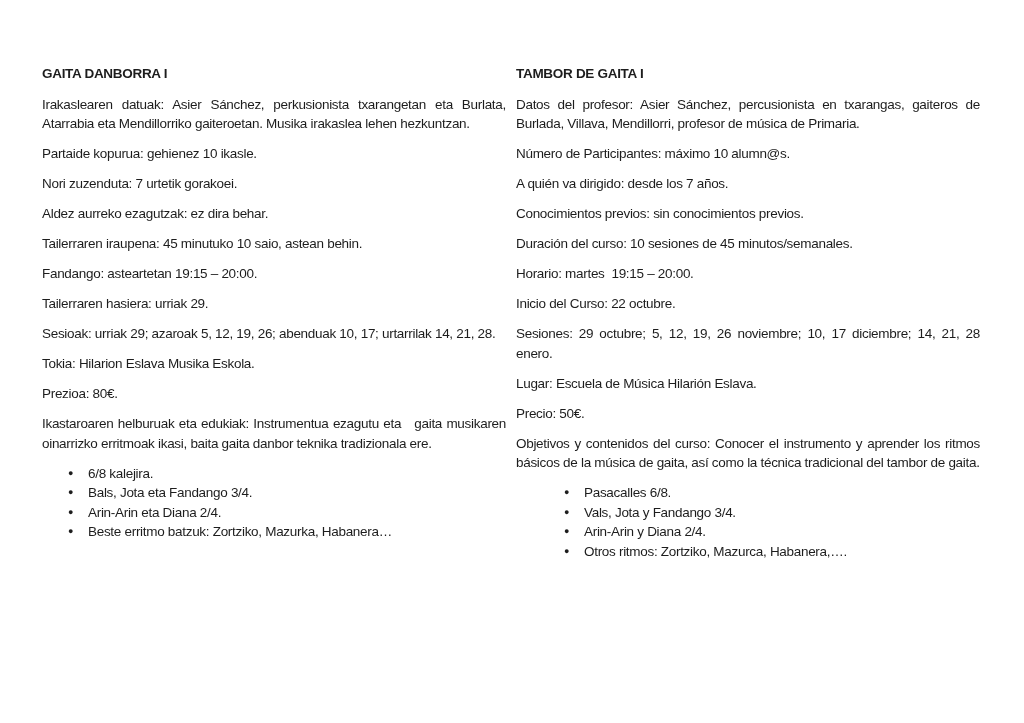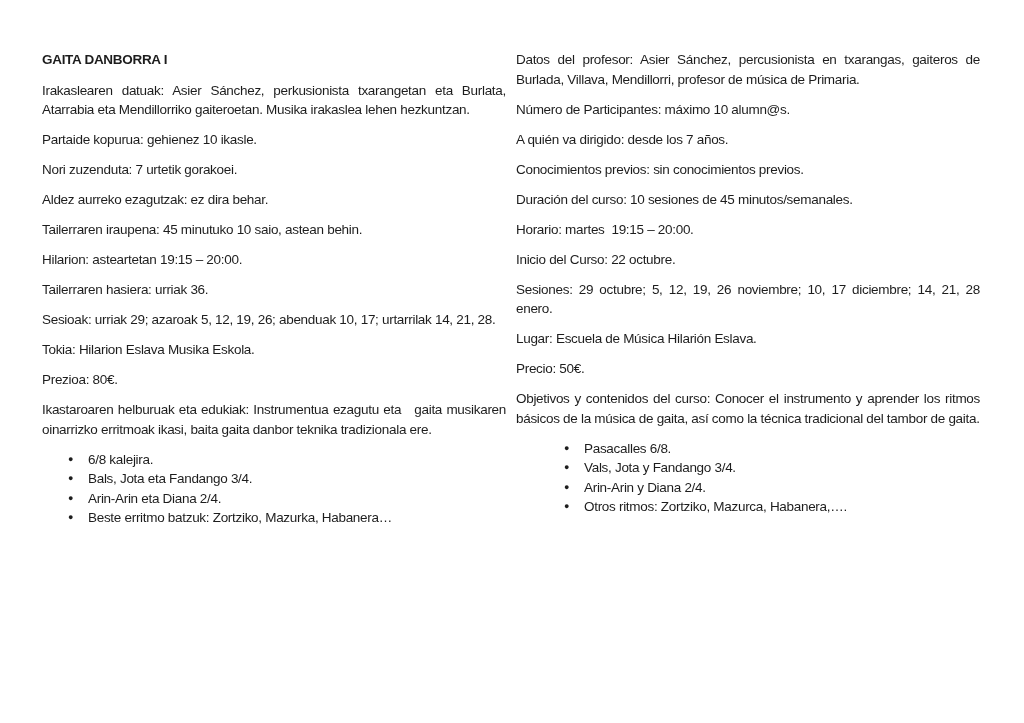--- a/index.html
+++ b/index.html
@@ -10,21 +10,21 @@
     width: 1024px;
     height: 723px;
     background: #ffffff;
     color: #1d1d1d;
     font-family: "Liberation Sans", sans-serif;
     overflow: hidden;
   }
   .page {
     display: flex;
     gap: 10px;
-    padding: 50px 44px 0 42px;
+    padding: 64px 44px 0 42px;
     box-sizing: border-box;
   }
   .col {
     flex: 1;
     min-width: 0;
     font-size: 13.5px;
     line-height: 19.5px;
     letter-spacing: -0.3px;
     text-align: justify;
   }
@@ -65,22 +65,22 @@
 <body>
 
 <div class="page">
   <section class="col" data-col="0">
       <h2 class="col-title">GAITA DANBORRA I</h2>
       <p class="para"><span class="seg">Irakaslearen datuak: </span><span class="seg bold">Asier Sánchez</span><span class="seg">, perkusionista txarangetan eta Burlata, Atarrabia eta Mendillorriko gaiteroetan. Musika irakaslea lehen hezkuntzan.</span></p>
       <p class="para"><span class="seg">Partaide kopurua: gehienez 10 ikasle.</span></p>
       <p class="para"><span class="seg">Nori zuzenduta: 7 urtetik gorakoei.</span></p>
       <p class="para"><span class="seg bold">Aldez aurreko ezagutzak: ez dira behar.</span></p>
       <p class="para"><span class="seg">Tailerraren iraupena: 45 minutuko 10 saio, astean behin.</span></p>
-      <p class="para"><span class="seg">Hilarion: </span><span class="seg bold">asteartetan 19:15 – 20:00.</span></p>
-      <p class="para"><span class="seg">Tailerraren hasiera: urriak 36.</span></p>
+      <p class="para"><span class="seg">Fandango: </span><span class="seg bold">asteartetan 19:15 – 20:00.</span></p>
+      <p class="para"><span class="seg">Tailerraren hasiera: urriak 29.</span></p>
       <p class="para"><span class="seg">Sesioak: urriak 29; azaroak 5, 12, 19, 26; abenduak 10, 17; urtarrilak 14, 21, 28.</span></p>
       <p class="para"><span class="seg">Tokia: Hilarion Eslava Musika Eskola.</span></p>
       <p class="para"><span class="seg">Prezioa: 80€.</span></p>
       <p class="para"><span class="seg">Ikastaroaren helburuak eta edukiak: Instrumentua ezagutu eta &nbsp; gaita musikaren oinarrizko erritmoak ikasi, baita gaita danbor teknika tradizionala ere.</span></p>
       <ul class="list">
         <li class="item">
           <span class="bullet">●</span>
           <span class="item-text">6/8 kalejira.</span>
         </li>
         <li class="item">
@@ -91,20 +91,21 @@
           <span class="bullet">●</span>
           <span class="item-text">Arin-Arin eta Diana 2/4.</span>
         </li>
         <li class="item">
           <span class="bullet">●</span>
           <span class="item-text">Beste erritmo batzuk: Zortziko, Mazurka, Habanera…</span>
         </li>
       </ul>
     </section>
   <section class="col" data-col="1">
+      <h2 class="col-title">TAMBOR DE GAITA I</h2>
       <p class="para"><span class="seg">Datos del profesor: </span><span class="seg bold">Asier Sánchez</span><span class="seg">, percusionista en txarangas, gaiteros de Burlada, Villava, Mendillorri, profesor de música de Primaria.</span></p>
       <p class="para"><span class="seg">Número de Participantes: máximo 10 alumn@s.</span></p>
       <p class="para"><span class="seg">A quién va dirigido: desde los 7 años.</span></p>
       <p class="para"><span class="seg bold">Conocimientos previos: sin conocimientos previos.</span></p>
       <p class="para"><span class="seg">Duración del curso: 10 sesiones de 45 minutos/semanales.</span></p>
       <p class="para"><span class="seg">Horario: </span><span class="seg bold">martes &nbsp;19:15 – 20:00.</span></p>
       <p class="para"><span class="seg">Inicio del Curso: 22 octubre.</span></p>
       <p class="para"><span class="seg">Sesiones: 29 octubre; 5, 12, 19, 26 noviembre; 10, 17 diciembre; 14, 21, 28 enero.</span></p>
       <p class="para"><span class="seg">Lugar: Escuela de Música Hilarión Eslava.</span></p>
       <p class="para"><span class="seg">Precio: 50€.</span></p>

